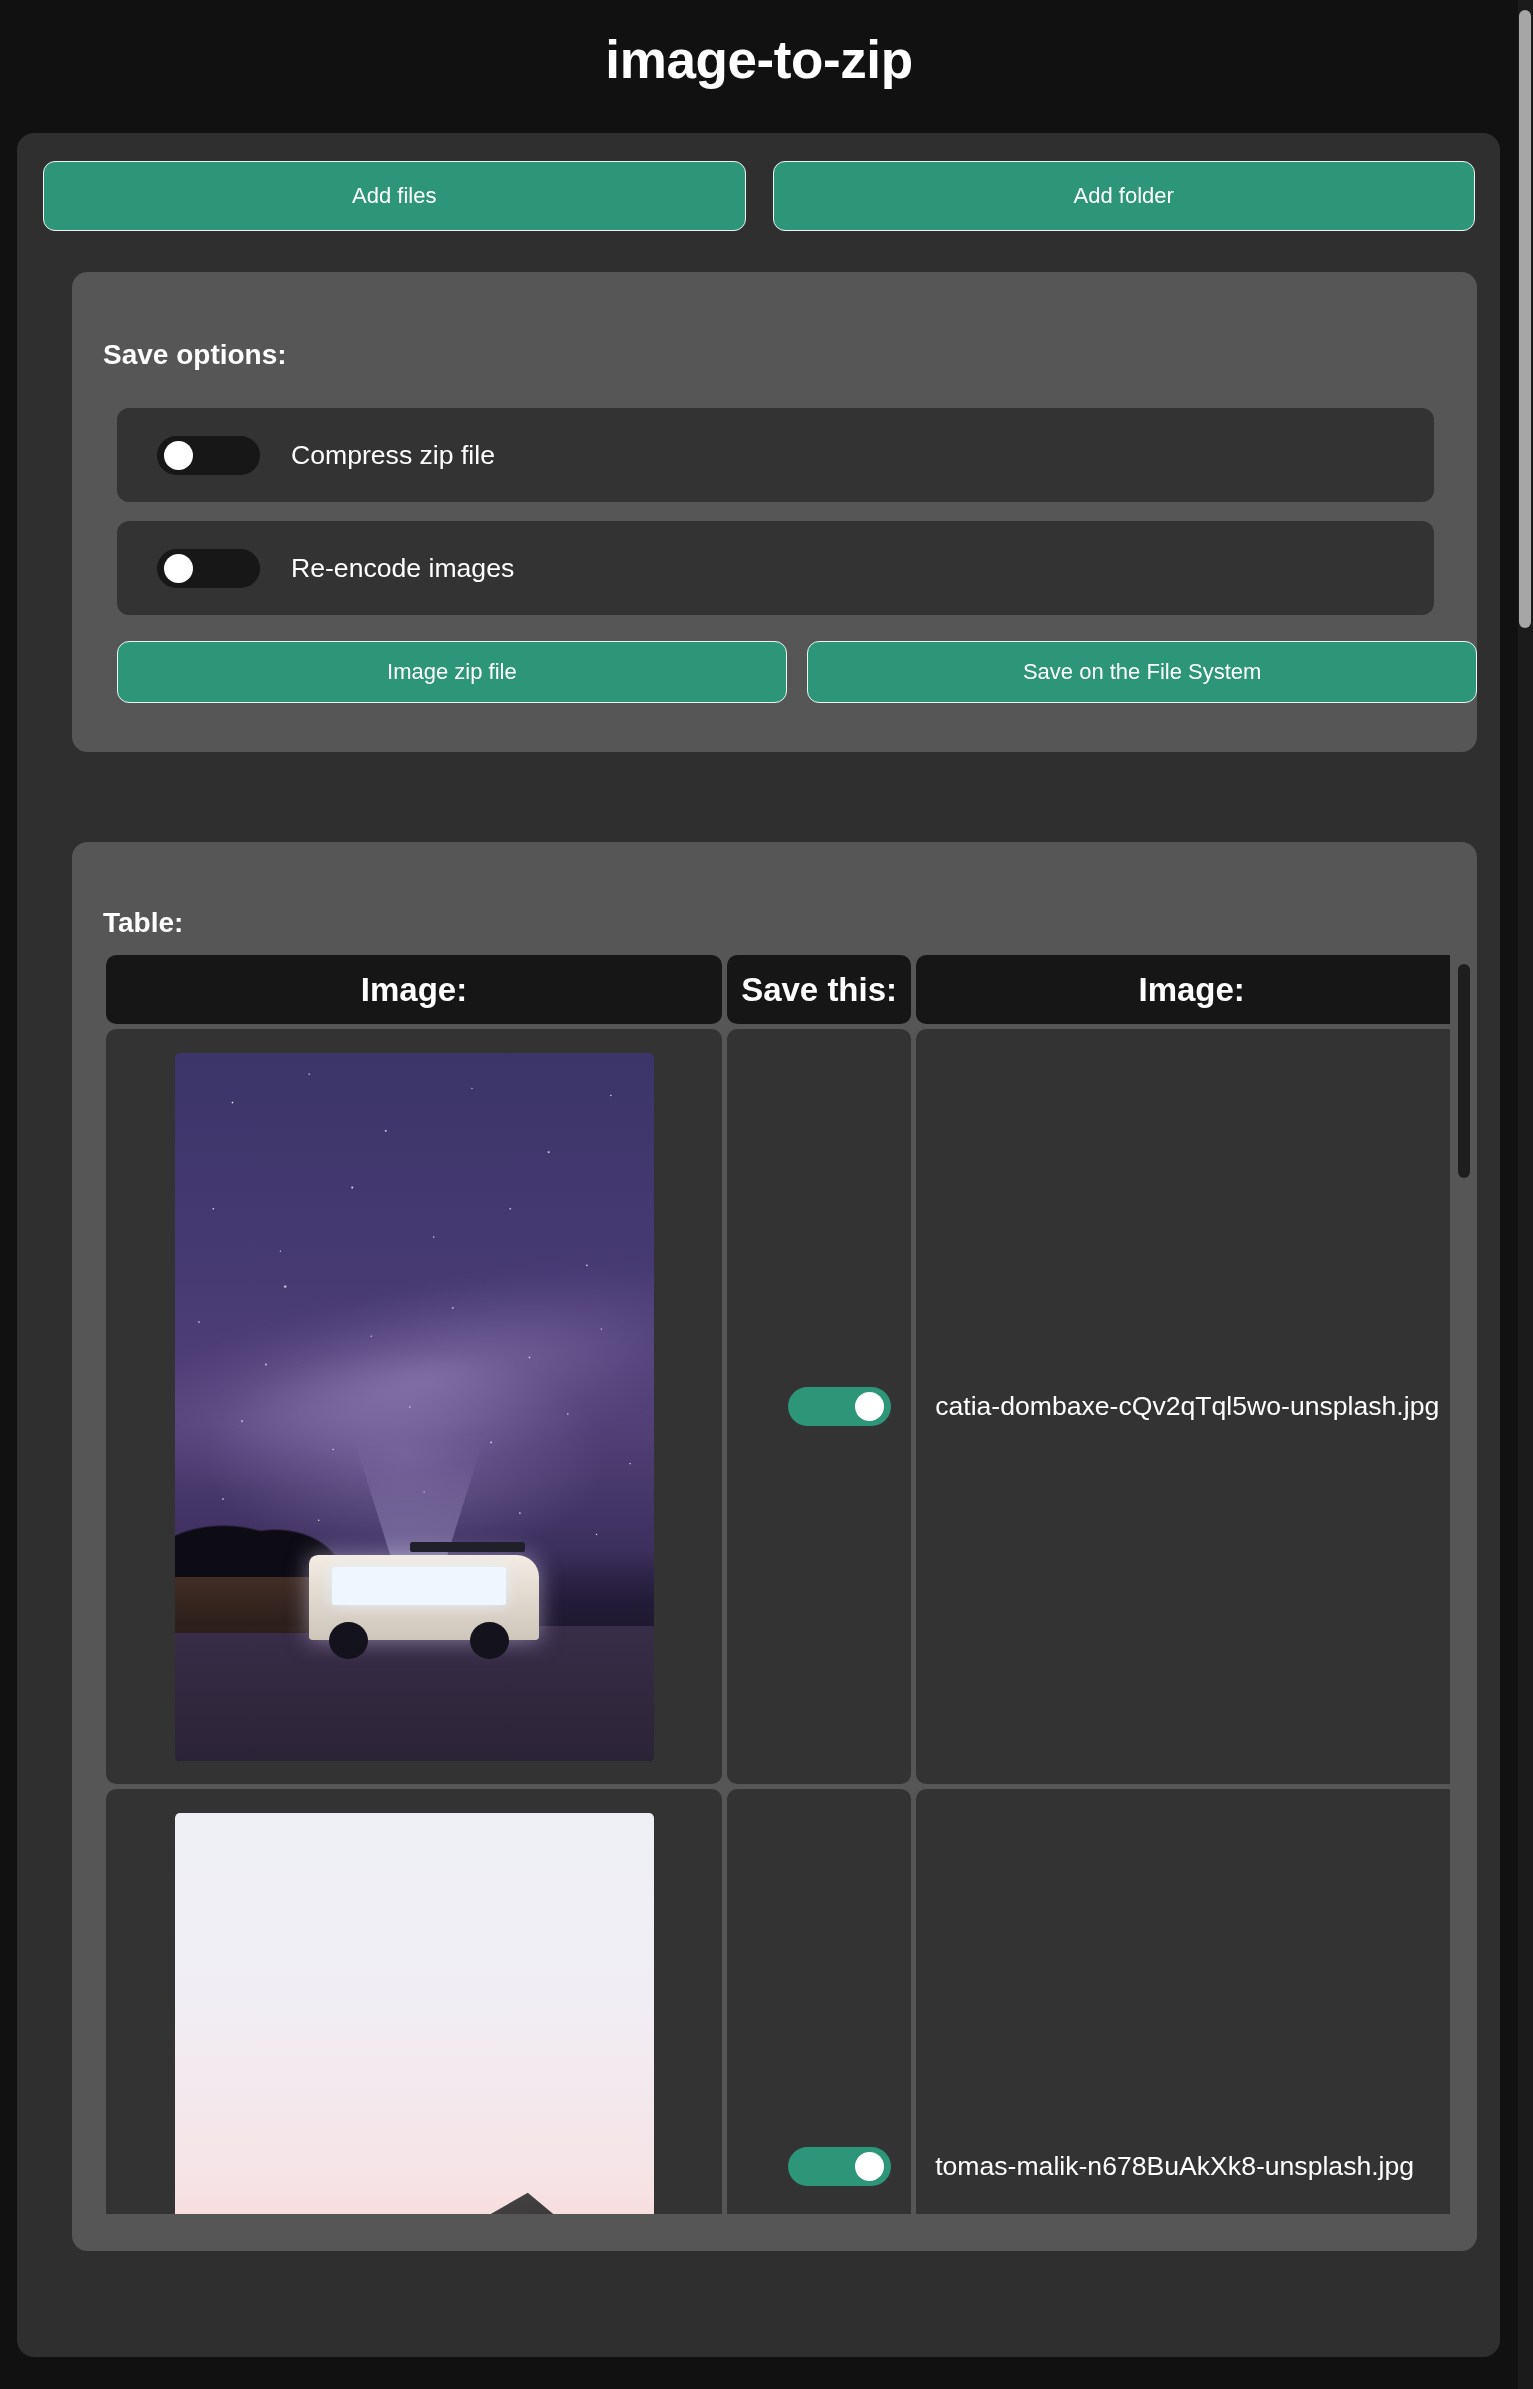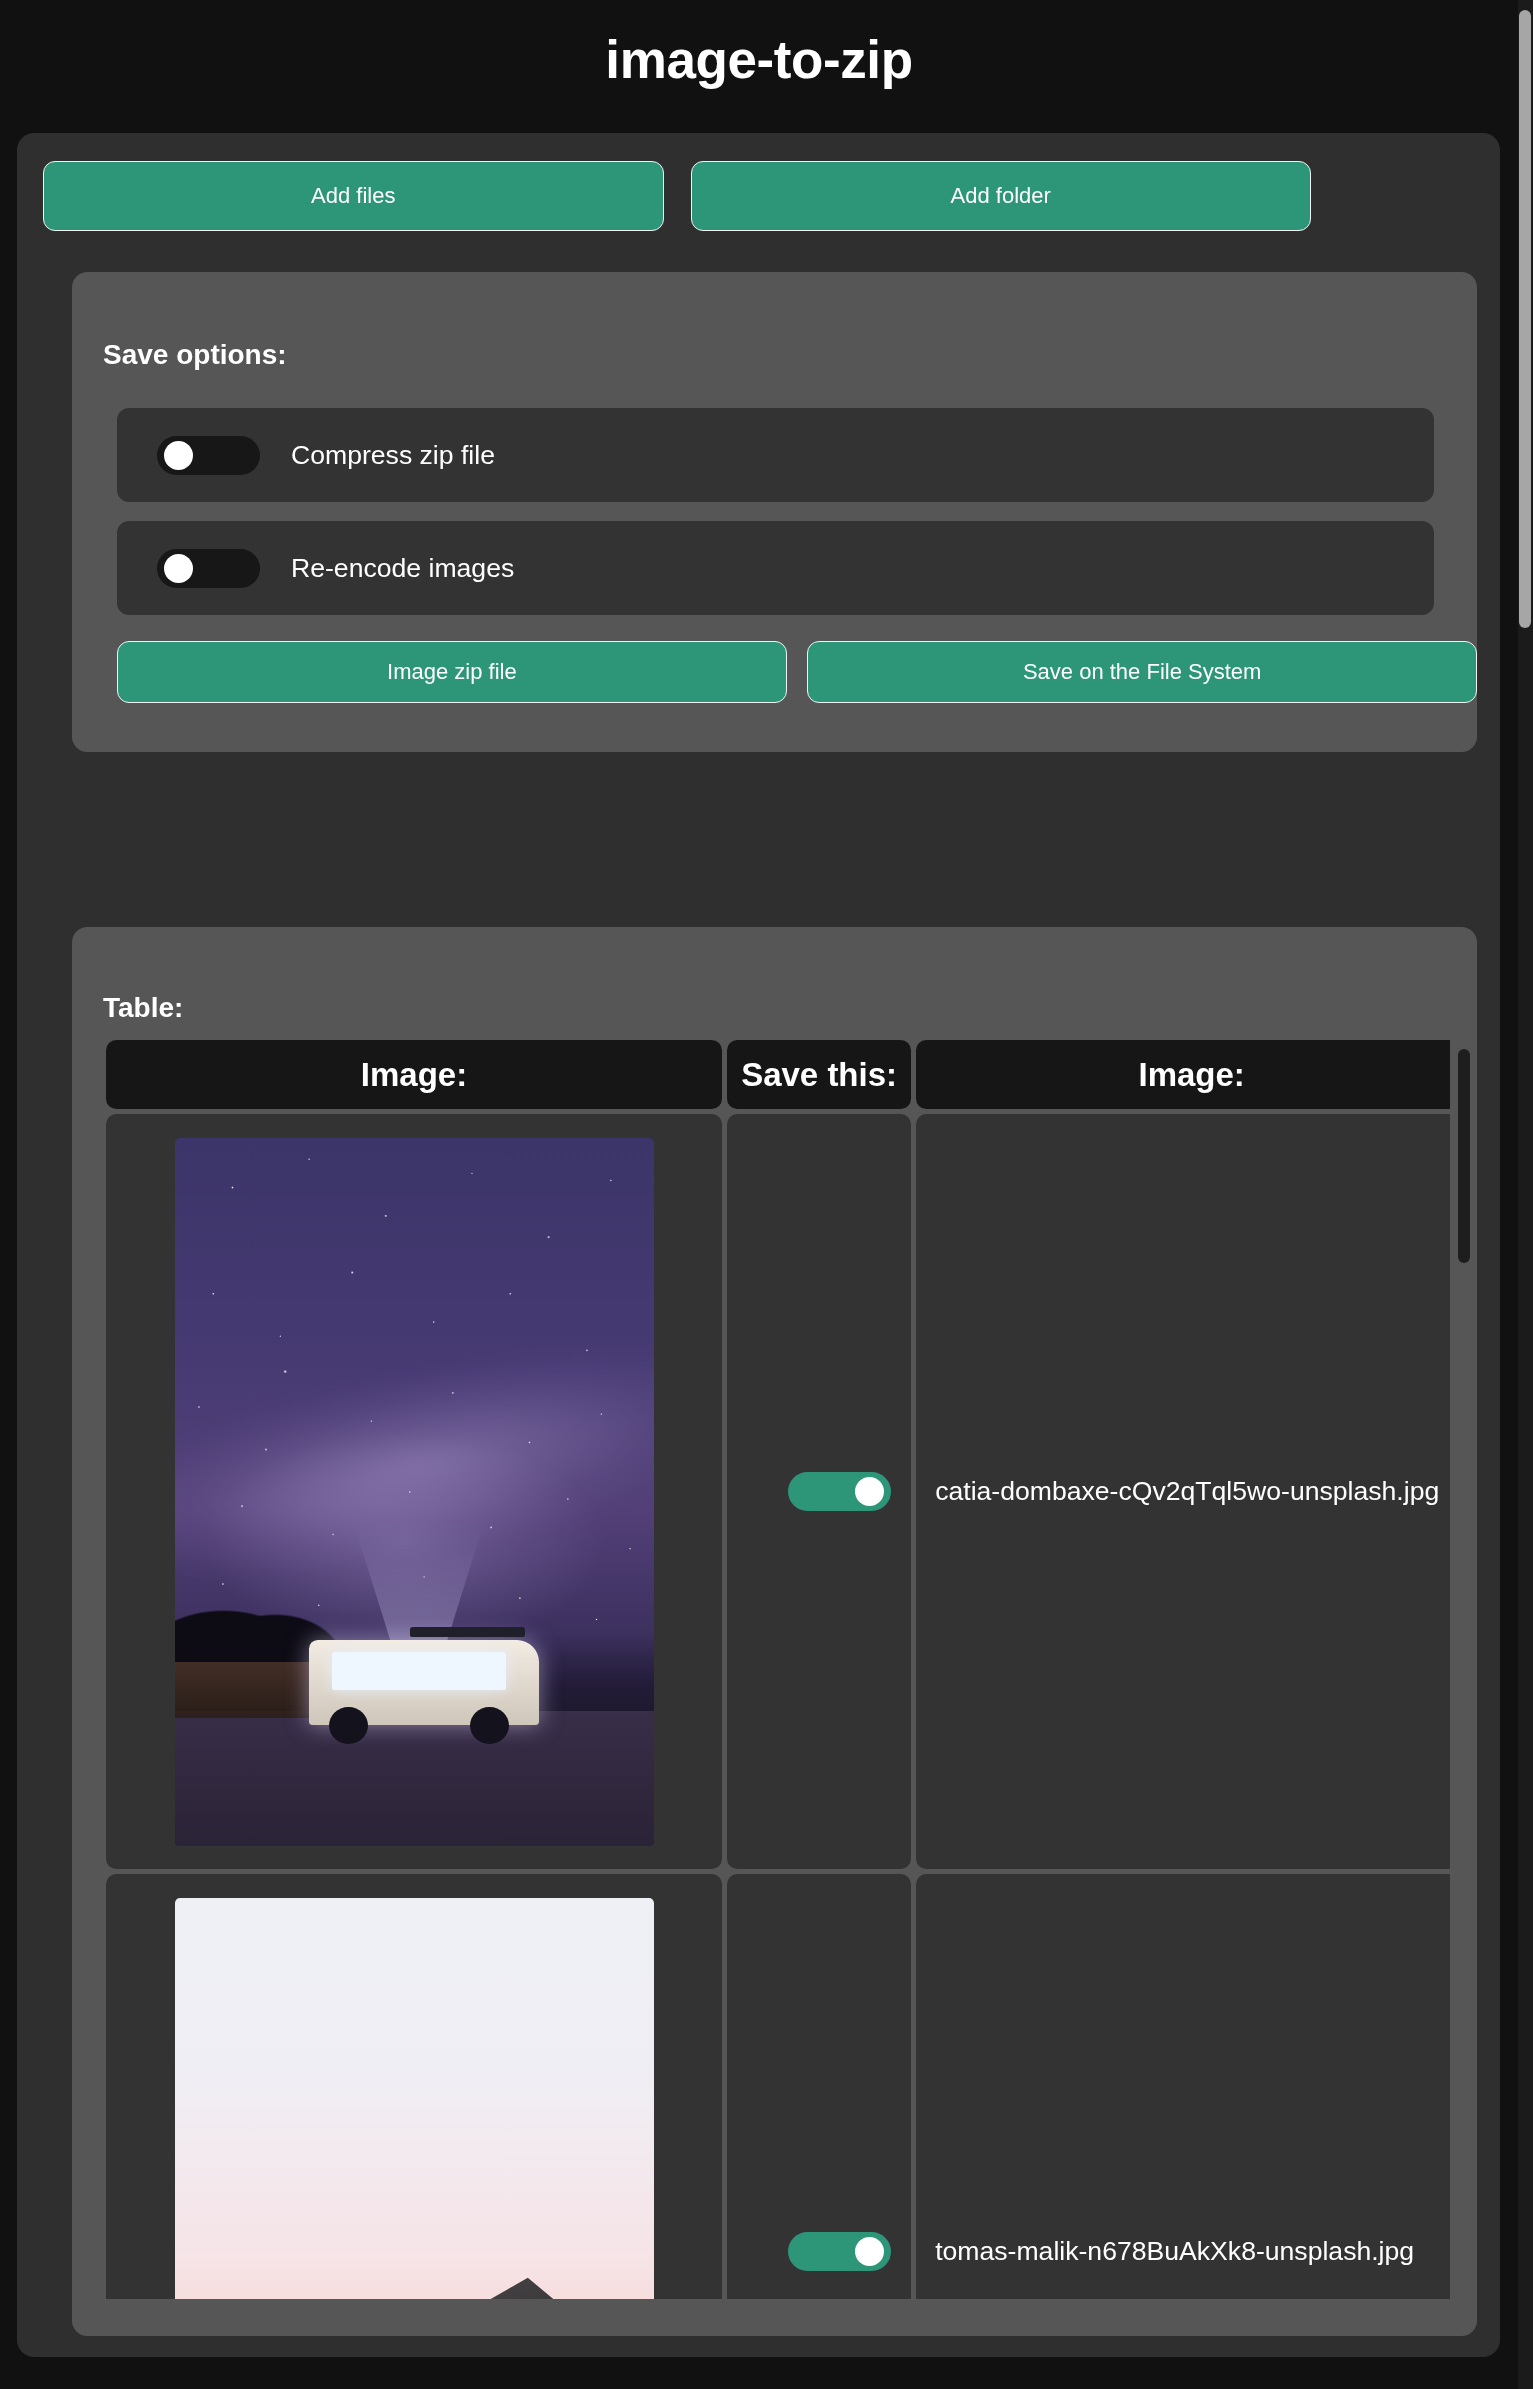--- a/index.html
+++ b/index.html
@@ -44,21 +44,21 @@
     background: #2f2f2f;
     border-radius: 17px;
     overflow: hidden;
   }
 
   
   .top-actions {
     position: absolute;
     left: 26px;
     top: 27.5px;
-    width: 1268px;
+    width: 1432px;
     height: 70px;
     display: flex;
     gap: 27px;
   }
 
   .btn-green {
     flex: 1;
     background: #2d9678;
     border: 1.7px solid #f2f2f2;
     border-radius: 12px;
@@ -142,21 +142,21 @@
     width: 1360px;
     height: 62px;
     display: flex;
     gap: 20.6px;
   }
 
   
   .table-card {
     position: absolute;
     left: 55px;
-    top: 794px;
+    top: 709px;
     width: 1405px;
     height: 1409px;
     background: #565656;
     border-radius: 15.4px;
     overflow: hidden;
   }
 
   .table-card .section-heading { top: 65px; left: 31px; }
 
   .table-scroll {

